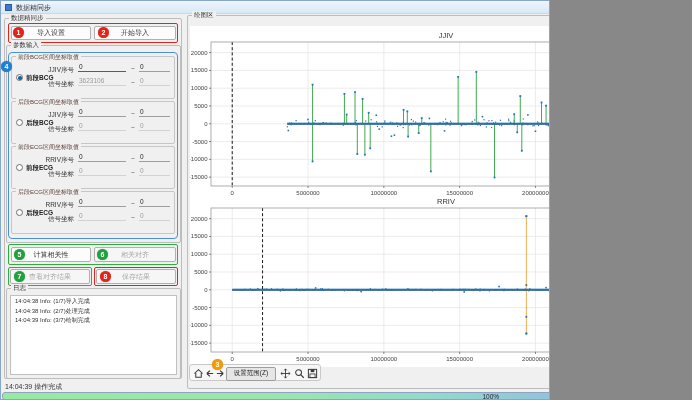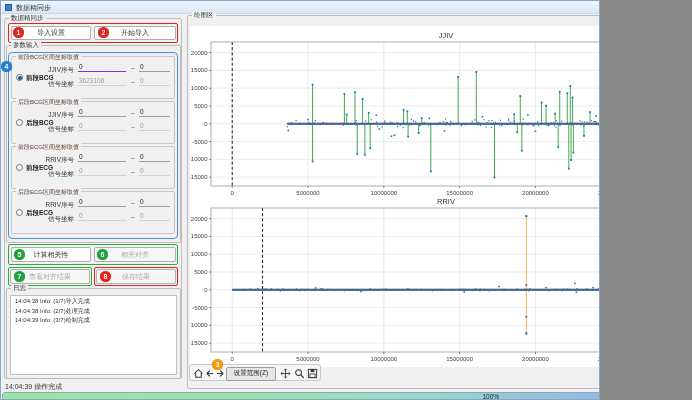--- a/index.html
+++ b/index.html
@@ -1,17 +1,17 @@
 <!DOCTYPE html>
 <html><head>
 <meta charset="utf-8">
 <style>
   html,body{margin:0;padding:0;background:#888;}
   *{box-sizing:border-box;font-family:"Liberation Sans","DejaVu Sans",sans-serif;}
-  #window{position:relative;width:600px;height:400px;background:#f0f0f0;border:1px solid #86a7c8;overflow:hidden;}
+  #window{position:relative;width:550px;height:400px;background:#f0f0f0;border:1px solid #86a7c8;overflow:hidden;}
   .titlebar{position:absolute;left:0;top:0;width:692px;height:13px;background:linear-gradient(#eef5fc,#d9e8f6);border-bottom:1px solid #c9d9ea;}
   .titlebar .appicon{position:absolute;left:4px;top:3px;width:7px;height:7px;background:#3a7bd5;border:1px solid #2a5a9a;}
   .titlebar .ttl{position:absolute;left:15px;top:2px;font-size:7px;color:#333;}
   .grp{position:absolute;border:1px solid #bdbdbd;border-radius:2px;}
   .glabel{position:absolute;font-size:6.5px;color:#333;background:#f0f0f0;padding:0 2px;z-index:3;white-space:nowrap;}
   .hl{position:absolute;border-radius:2px;z-index:2;}
   .hl.red{border:1.5px solid #e0261c;}
   .hl.green{border:1.5px solid #2fae3f;}
   .hl.blue{border:1.5px solid #4a90d9;border-radius:4px;}
   .pbtn{position:absolute;background:#fcfcfc;border:1px solid #b0b0b0;border-radius:2px;font-size:7px;display:flex;align-items:center;justify-content:center;color:#333;z-index:3;white-space:nowrap;}

